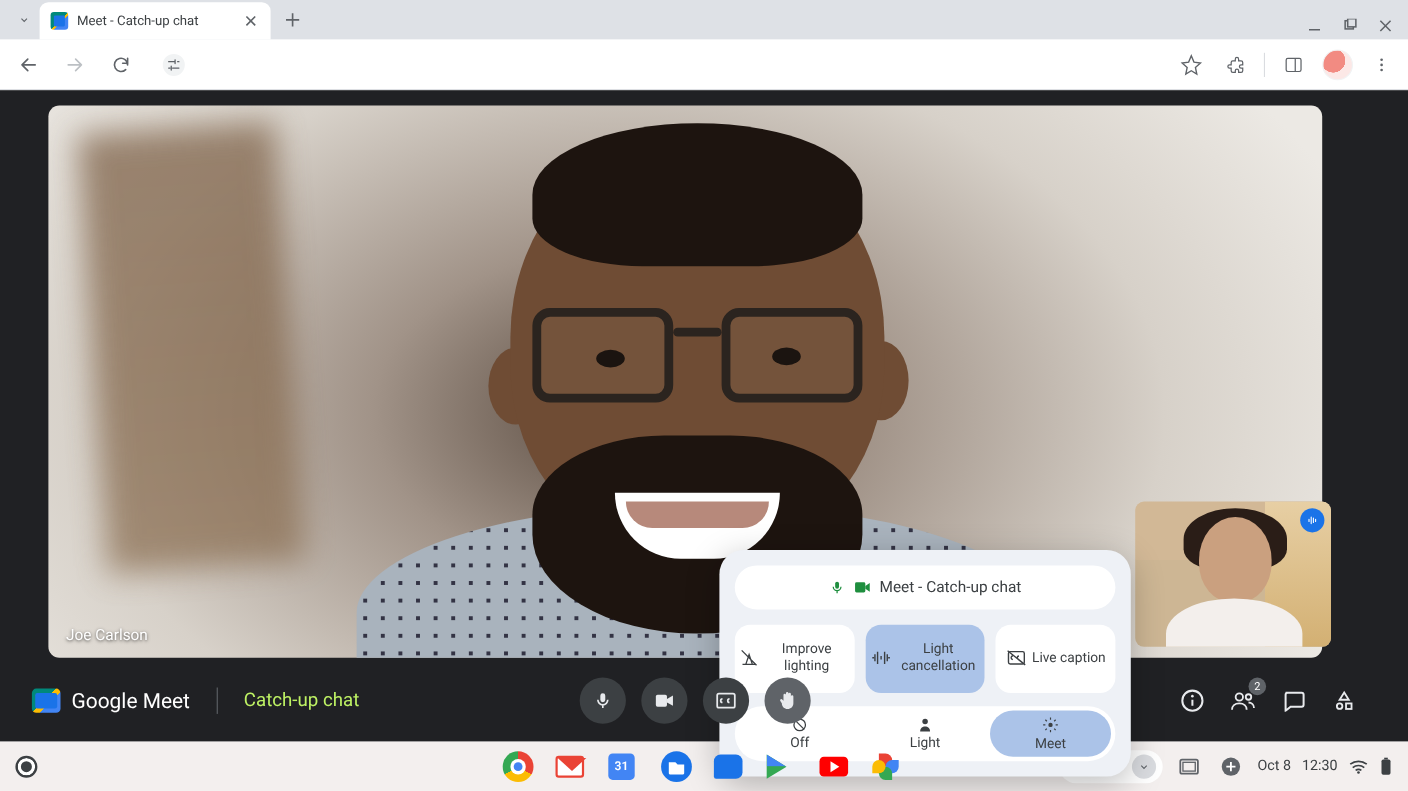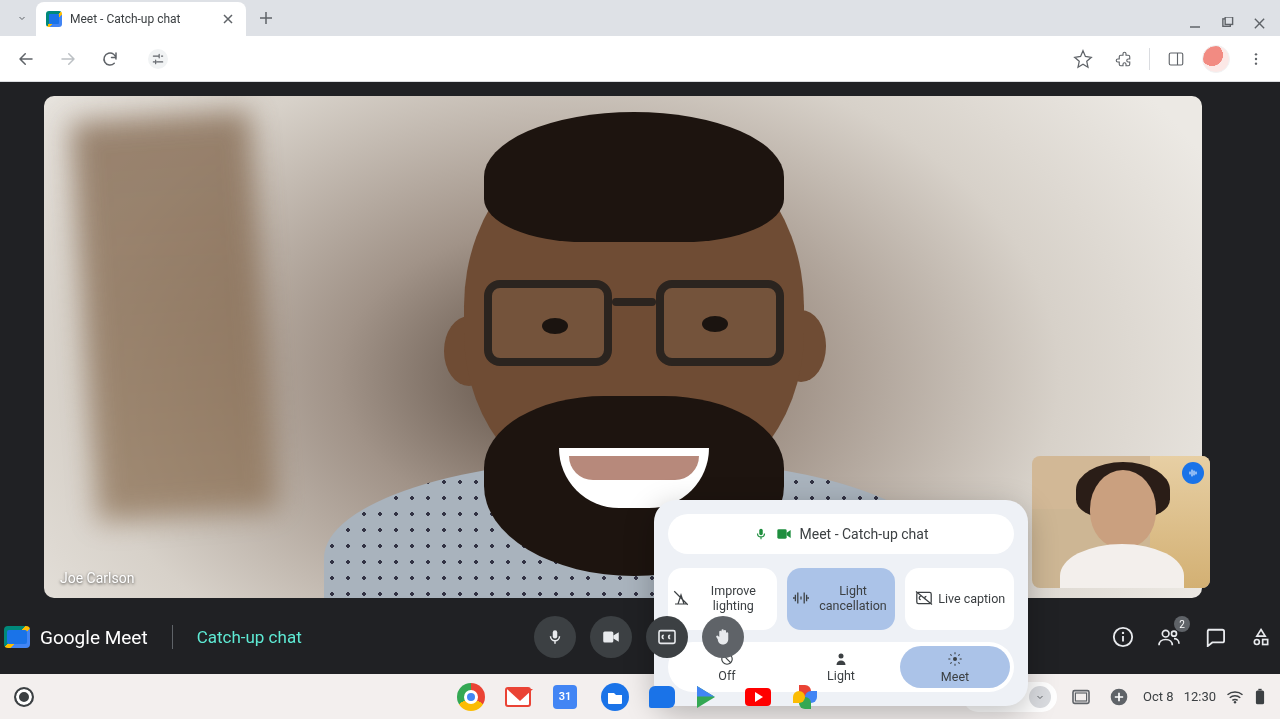--- a/index.html
+++ b/index.html
@@ -50,27 +50,27 @@
 
 
 .pip{position:absolute; right:70px; bottom:86px; width:178px; height:132px; border-radius:8px; overflow:hidden; background:linear-gradient(180deg,#d2b896 0 40%,#cdb694 40% 100%);}
 .pip .p-head{position:absolute;left:58px;top:14px;width:66px;height:78px;background:#caa07f;border-radius:50% 50% 46% 46%;}
 .pip .p-hair{position:absolute;left:44px;top:6px;width:94px;height:56px;background:#2a1d17;border-radius:60% 60% 40% 40%;}
 .pip .p-body{position:absolute;left:28px;bottom:-20px;width:124px;height:64px;background:#f3efec;border-radius:60% 60% 0 0;}
 .pip .wall{position:absolute;right:0;top:0;width:60px;height:100%;background:linear-gradient(180deg,#e7cfa4,#d3b073);}
 .pip .badge{position:absolute;top:6px;right:6px;width:22px;height:22px;border-radius:50%;background:#1a73e8;display:flex;align-items:center;justify-content:center;color:#fff;}
 
 
-.bottom{position:absolute;left:0;right:2px;bottom:0;height:74px;display:flex;align-items:center;padding:0 4px;color:#e8eaed;}
+.bottom{position:absolute;left:0;right:16px;bottom:0;height:74px;display:flex;align-items:center;padding:0 29px;color:#e8eaed;}
 .brand{display:flex;align-items:center;gap:10px;}
 .brand .logo{width:26px;height:22px;background:linear-gradient(135deg,#00897b 0 45%,#fbbc04 45% 60%,#4285f4 60% 100%);border-radius:4px;position:relative;}
 .brand .logo::after{content:"";position:absolute;inset:4px 3px;background:#1a73e8;border-radius:2px;}
 .brand .gm{font-size:19px;color:#fff;}
 .brand .divider{width:1px;height:24px;background:#5f6368;margin:0 14px;}
-.brand .meeting{font-size:17px;color:#5eead4;}
+.brand .meeting{font-size:17px;color:#bef264;}
 .ctr-controls{position:absolute;left:50%;transform:translateX(-50%);display:flex;gap:14px;}
 .cbtn{width:42px;height:42px;border-radius:50%;background:#3c4043;display:flex;align-items:center;justify-content:center;color:#e8eaed;cursor:pointer;}
 .cbtn.extra{background:#5f6368;}
 .right-controls{margin-left:auto;display:flex;gap:20px;align-items:center;}
 .ric{width:26px;height:26px;display:flex;align-items:center;justify-content:center;color:#e8eaed;cursor:pointer;position:relative;}
 .ric .count{position:absolute;top:-8px;right:-8px;background:#5f6368;color:#fff;font-size:10px;width:16px;height:16px;border-radius:50%;display:flex;align-items:center;justify-content:center;}
 
 
 .popover{position:absolute; left:654px; top:418px; width:374px; background:#eef1f6; border-radius:22px; padding:14px; box-shadow:0 8px 30px rgba(0,0,0,.25);}
 .pop-header{background:#fff;border-radius:26px;height:40px;display:flex;align-items:center;justify-content:center;gap:8px;font-size:14px;color:#3c4043;margin-bottom:14px;}

